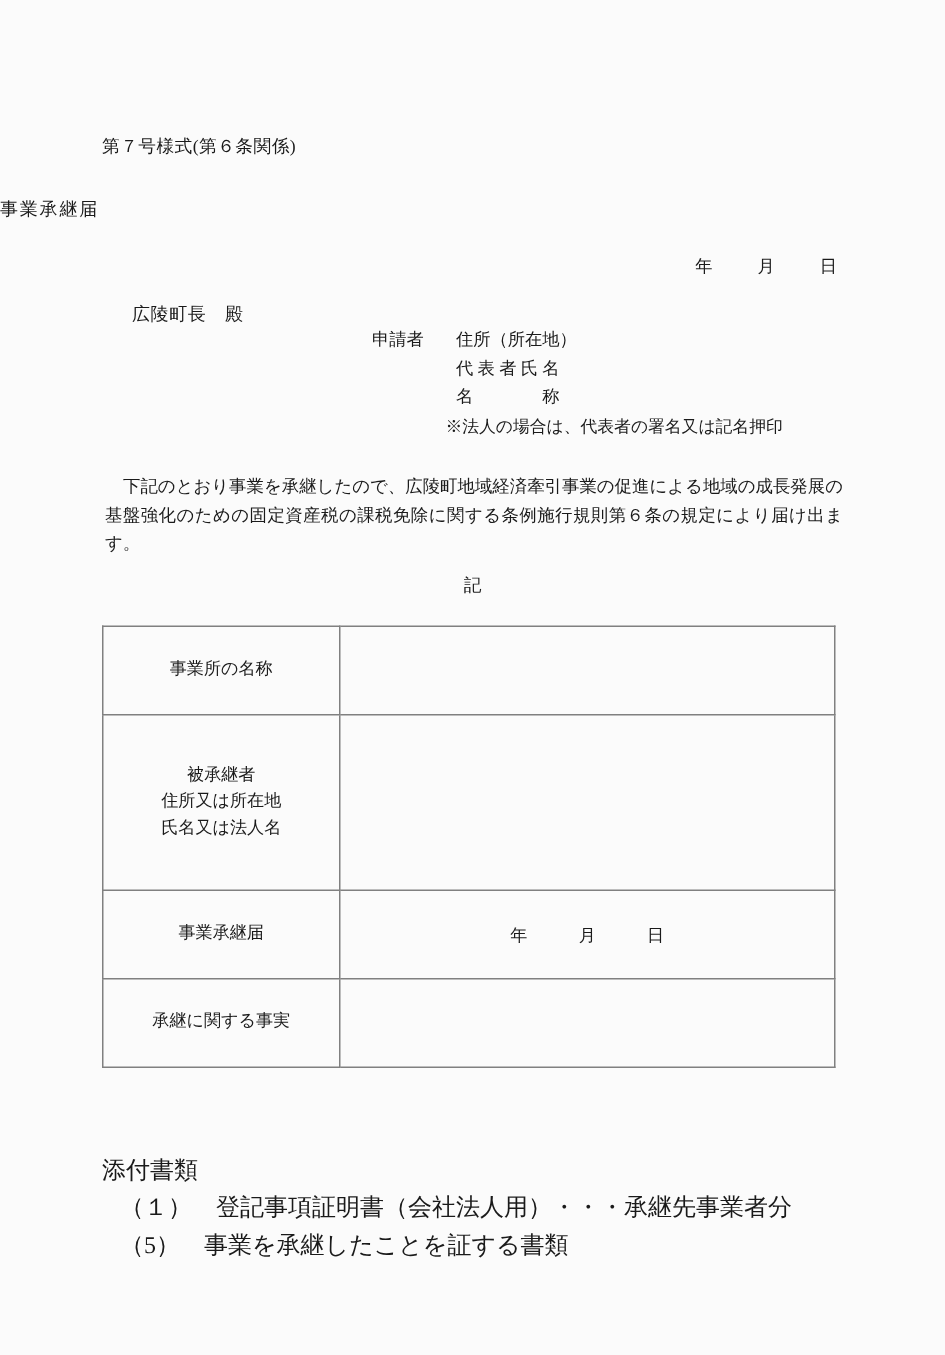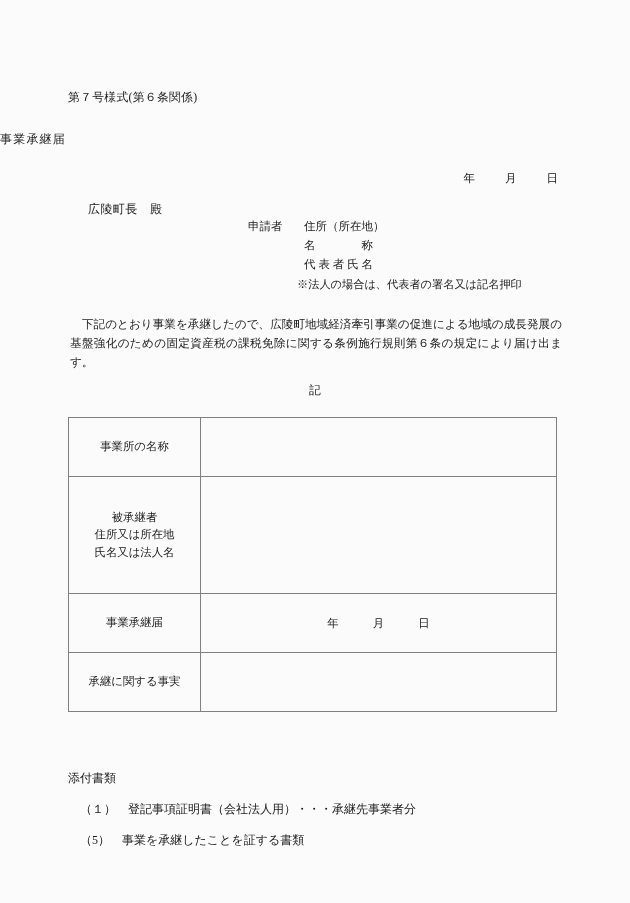--- a/index.html
+++ b/index.html
@@ -127,49 +127,49 @@
   #form-table td {
     border: 1px solid #808080;
     font-size: 11.4px;
     vertical-align: middle;
     padding: 0;
   }
   #form-table td.label-cell {
     width: 123px;
     text-align: center;
     line-height: 1.52;
-    padding: 2px 4px;
+    padding: 2px 17px;
   }
   #form-table td.value-cell {
     text-align: center;
     padding: 2px 6px;
   }
   #form-table tr.r-name    td { height: 54px; }
   #form-table tr.r-addr    td { height: 54px; }
   #form-table tr.r-prev    td { height: 112px; }
   #form-table tr.r-date    td { height: 54px; }
   #form-table tr.r-fact    td { height: 54px; }
   .date-placeholder { white-space: pre; font-size: 11.4px; }
   .multi-line { white-space: pre-line; }
 
   
   #attachments {
     position: absolute;
     left: 68px;
     top: 770px;
-    font-size: 12px;
+    font-size: 16px;
   }
   #attachments .att-title {
     display: block;
     margin-bottom: 3px;
     white-space: pre;
   }
   #attachments .att-item {
     display: block;
-    margin-top: 14px;
+    margin-top: 4px;
     padding-left: 12px;
     white-space: pre;
   }
 </style>
 </head>
 <body>
 
 <div class="page">
 
   <div class="t" id="form-number">第７号様式(第６条関係)</div>
@@ -177,22 +177,22 @@
   <div class="t" id="doc-title">事業承継届</div>
 
   <div class="t" id="filing-date">
     <span>年</span><span class="sp"></span><span>月</span><span class="sp"></span><span>日</span>
   </div>
 
   <div class="t" id="addressee">広陵町長　殿</div>
 
   <div id="applicant-block">
     <span class="row"><span class="lbl">申請者</span><span class="val">住所（所在地）</span></span>
+    <span class="row indent">代 表 者 氏 名</span>
     <span class="row indent">名　　　　称</span>
-    <span class="row indent">代 表 者 氏 名</span>
   </div>
   <div id="applicant-note">※法人の場合は、代表者の署名又は記名押印</div>
 
   <div id="body-paragraph">下記のとおり事業を承継したので、広陵町地域経済牽引事業の促進による地域の成長発展の基盤強化のための固定資産税の課税免除に関する条例施行規則第６条の規定により届け出ます。</div>
 
   <div class="t" id="ki-marker">記</div>
 
   <table id="form-table">
     <tbody>
       <tr class="r-name">

